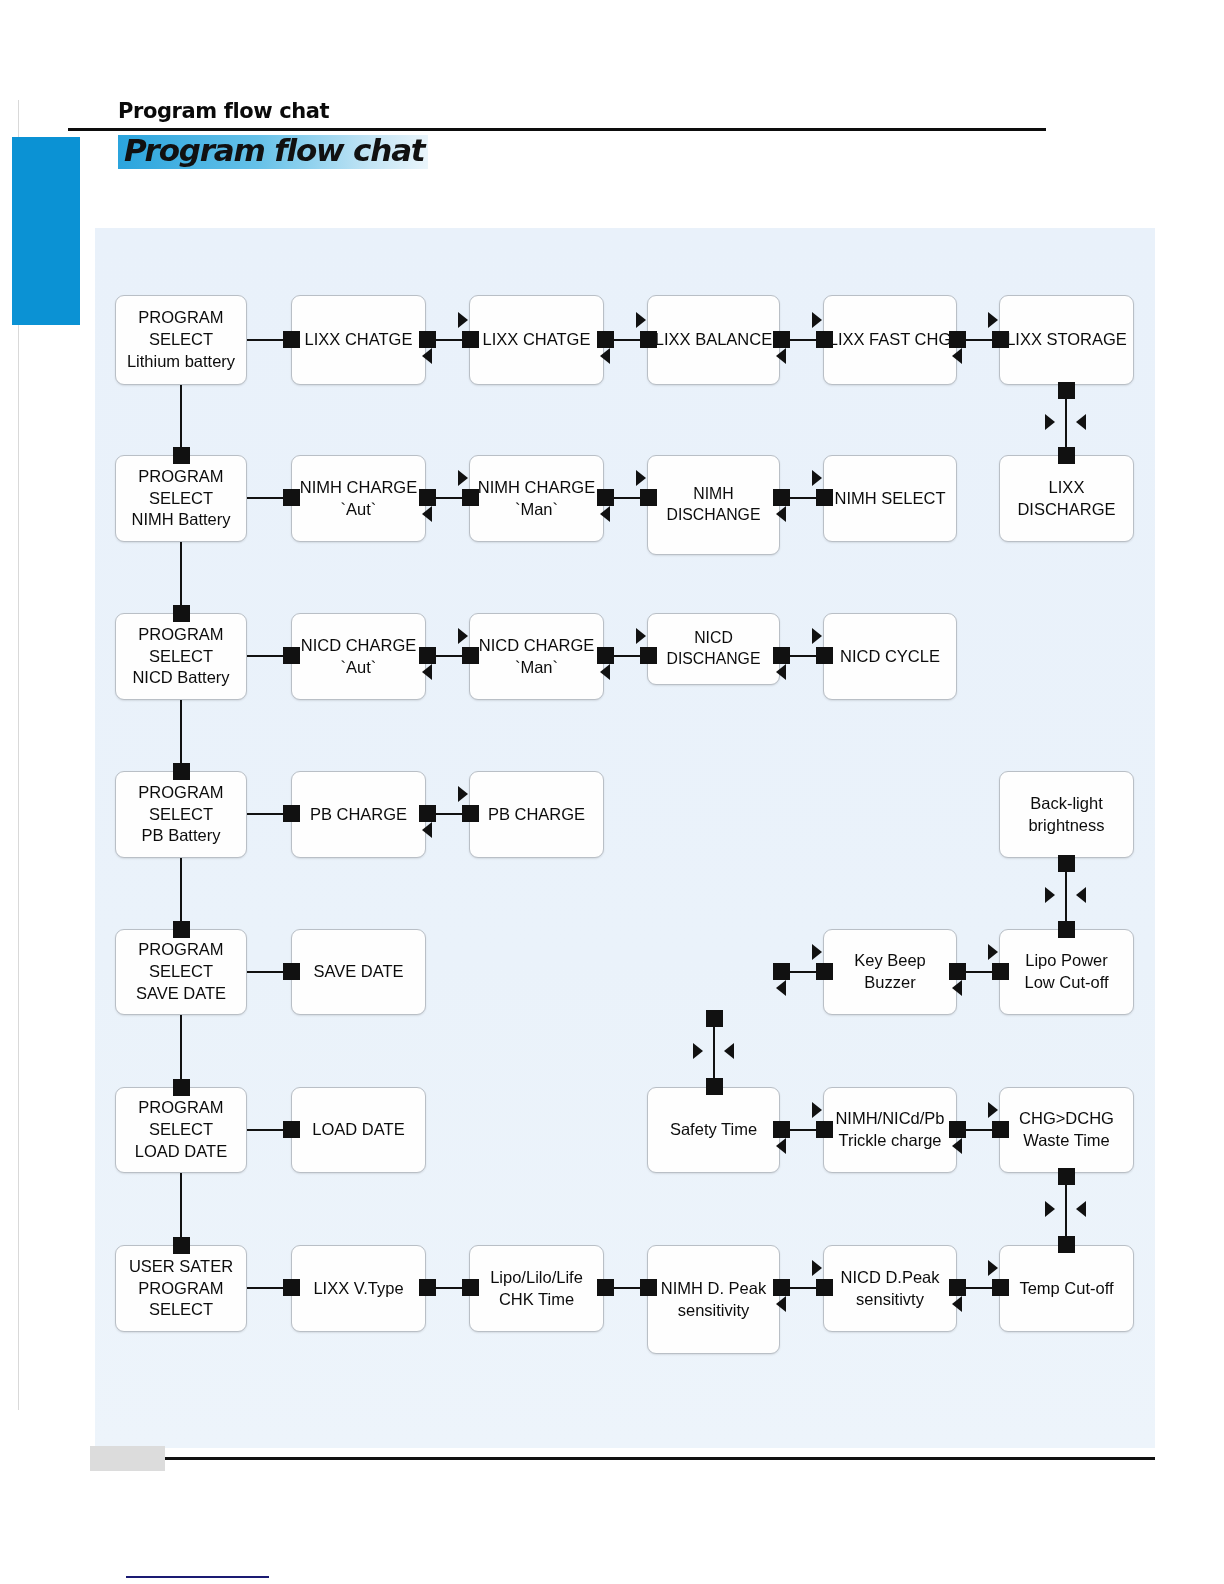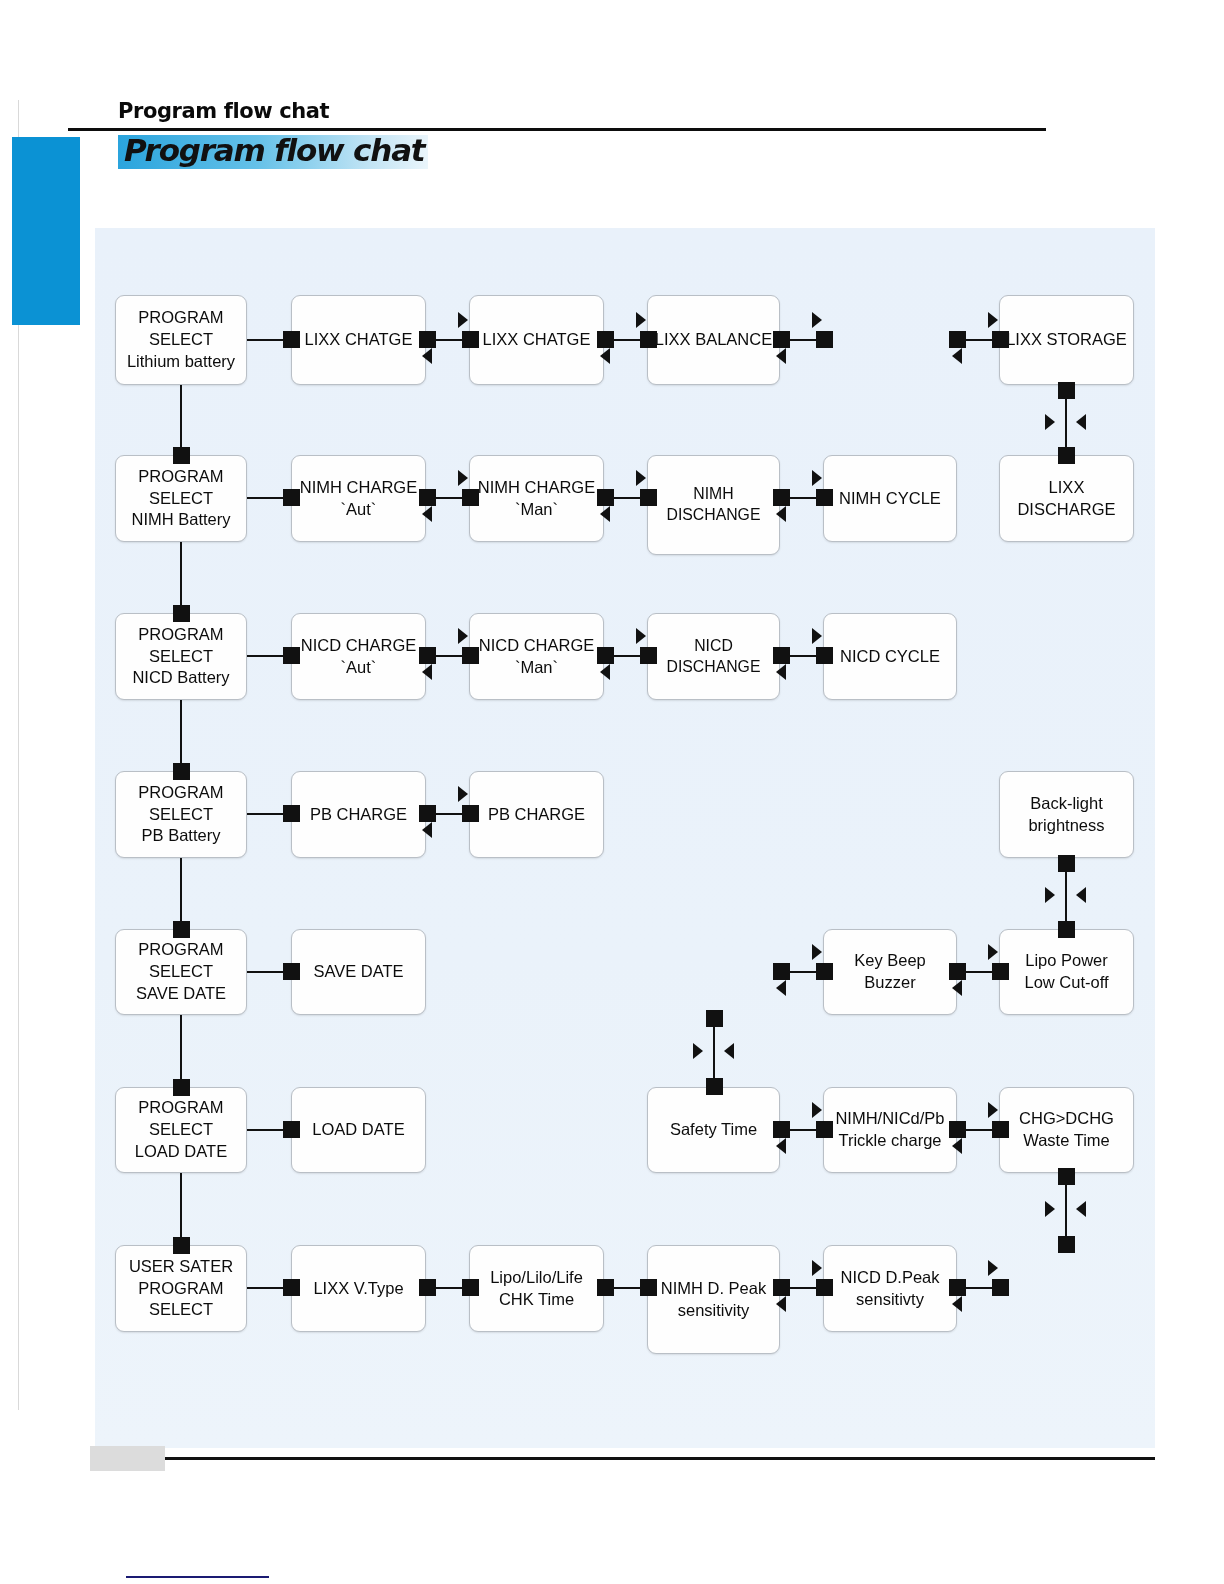--- a/index.html
+++ b/index.html
@@ -163,20 +163,21 @@
   <div class="edge-vline"></div>
   <div class="edge-tab"></div>
 
   <div class="canvas"></div>
 
   <div class="node" style="left:115px; top:295px; width:132px; height:90px;">PROGRAM SELECT
 Lithium battery</div>
   <div class="node" style="left:291px; top:295px; width:135px; height:90px;">LIXX CHATGE</div>
   <div class="node" style="left:469px; top:295px; width:135px; height:90px;">LIXX CHATGE</div>
   <div class="node" style="left:647px; top:295px; width:133px; height:90px;">LIXX BALANCE</div>
+  <div class="node" style="left:823px; top:295px; width:134px; height:90px;">LIXX FAST CHG</div>
   <div class="node" style="left:999px; top:295px; width:135px; height:90px;">LIXX STORAGE</div>
 
   <div class="hline" style="left:247px; top:339px; width:46px;"></div>
   <div class="sq" style="left:283px; top:331px;"></div>
 
   <div class="hline" style="left:426px; top:339px; width:45px;"></div>
   <div class="sq" style="left:419px; top:331px;"></div>
   <div class="sq" style="left:462px; top:331px;"></div>
   <div class="tri right" style="left:458px; top:312px;"></div>
   <div class="tri left" style="left:422px; top:348px;"></div>
@@ -207,21 +208,21 @@
 
   <div class="node" style="left:999px; top:455px; width:135px; height:87px;">LIXX DISCHARGE</div>
 
   <div class="node" style="left:115px; top:455px; width:132px; height:87px;">PROGRAM SELECT
 NIMH Battery</div>
   <div class="node" style="left:291px; top:455px; width:135px; height:87px;">NIMH CHARGE
 `Aut`</div>
   <div class="node" style="left:469px; top:455px; width:135px; height:87px;">NIMH CHARGE
 `Man`</div>
   <div class="node tight" style="left:647px; top:455px; width:133px; height:100px;">NIMH DISCHANGE</div>
-  <div class="node" style="left:823px; top:455px; width:134px; height:87px;">NIMH CYCLE</div>
+  <div class="node" style="left:823px; top:455px; width:134px; height:87px;">NIMH SELECT</div>
 
   <div class="vline" style="left:180px; top:385px; height:70px;"></div>
   <div class="sq" style="left:173px; top:447px;"></div>
 
   <div class="hline" style="left:247px; top:497px; width:46px;"></div>
   <div class="sq" style="left:283px; top:489px;"></div>
 
   <div class="hline" style="left:426px; top:497px; width:45px;"></div>
   <div class="sq" style="left:419px; top:489px;"></div>
   <div class="sq" style="left:462px; top:489px;"></div>
@@ -239,21 +240,21 @@
   <div class="sq" style="left:816px; top:489px;"></div>
   <div class="tri right" style="left:812px; top:470px;"></div>
   <div class="tri left" style="left:776px; top:506px;"></div>
 
   <div class="node" style="left:115px; top:613px; width:132px; height:87px;">PROGRAM SELECT
 NICD Battery</div>
   <div class="node" style="left:291px; top:613px; width:135px; height:87px;">NICD CHARGE
 `Aut`</div>
   <div class="node" style="left:469px; top:613px; width:135px; height:87px;">NICD CHARGE
 `Man`</div>
-  <div class="node tight" style="left:647px; top:613px; width:133px; height:87px;">NICD DISCHANGE</div>
+  <div class="node tight" style="left:647px; top:613px; width:133px; height:72px;">NICD DISCHANGE</div>
   <div class="node" style="left:823px; top:613px; width:134px; height:87px;">NICD CYCLE</div>
 
   <div class="vline" style="left:180px; top:542px; height:71px;"></div>
   <div class="sq" style="left:173px; top:605px;"></div>
 
   <div class="hline" style="left:247px; top:655px; width:46px;"></div>
   <div class="sq" style="left:283px; top:647px;"></div>
 
   <div class="hline" style="left:426px; top:655px; width:45px;"></div>
   <div class="sq" style="left:419px; top:647px;"></div>
@@ -364,20 +365,21 @@
 
   <div class="node" style="left:115px; top:1245px; width:132px; height:87px;">USER SATER
 PROGRAM SELECT</div>
   <div class="node" style="left:291px; top:1245px; width:135px; height:87px;">LIXX V.Type</div>
   <div class="node" style="left:469px; top:1245px; width:135px; height:87px;">Lipo/Lilo/Life
 CHK Time</div>
   <div class="node" style="left:647px; top:1245px; width:133px; height:109px;">NIMH D. Peak
 sensitivity</div>
   <div class="node" style="left:823px; top:1245px; width:134px; height:87px;">NICD D.Peak
 sensitivty</div>
+  <div class="node" style="left:999px; top:1245px; width:135px; height:87px;">Temp Cut-off</div>
 
   <div class="vline" style="left:180px; top:1173px; height:72px;"></div>
   <div class="sq" style="left:173px; top:1237px;"></div>
 
   <div class="hline" style="left:247px; top:1287px; width:46px;"></div>
   <div class="sq" style="left:283px; top:1279px;"></div>
 
   <div class="hline" style="left:426px; top:1287px; width:45px;"></div>
   <div class="sq" style="left:419px; top:1279px;"></div>
   <div class="sq" style="left:462px; top:1279px;"></div>

